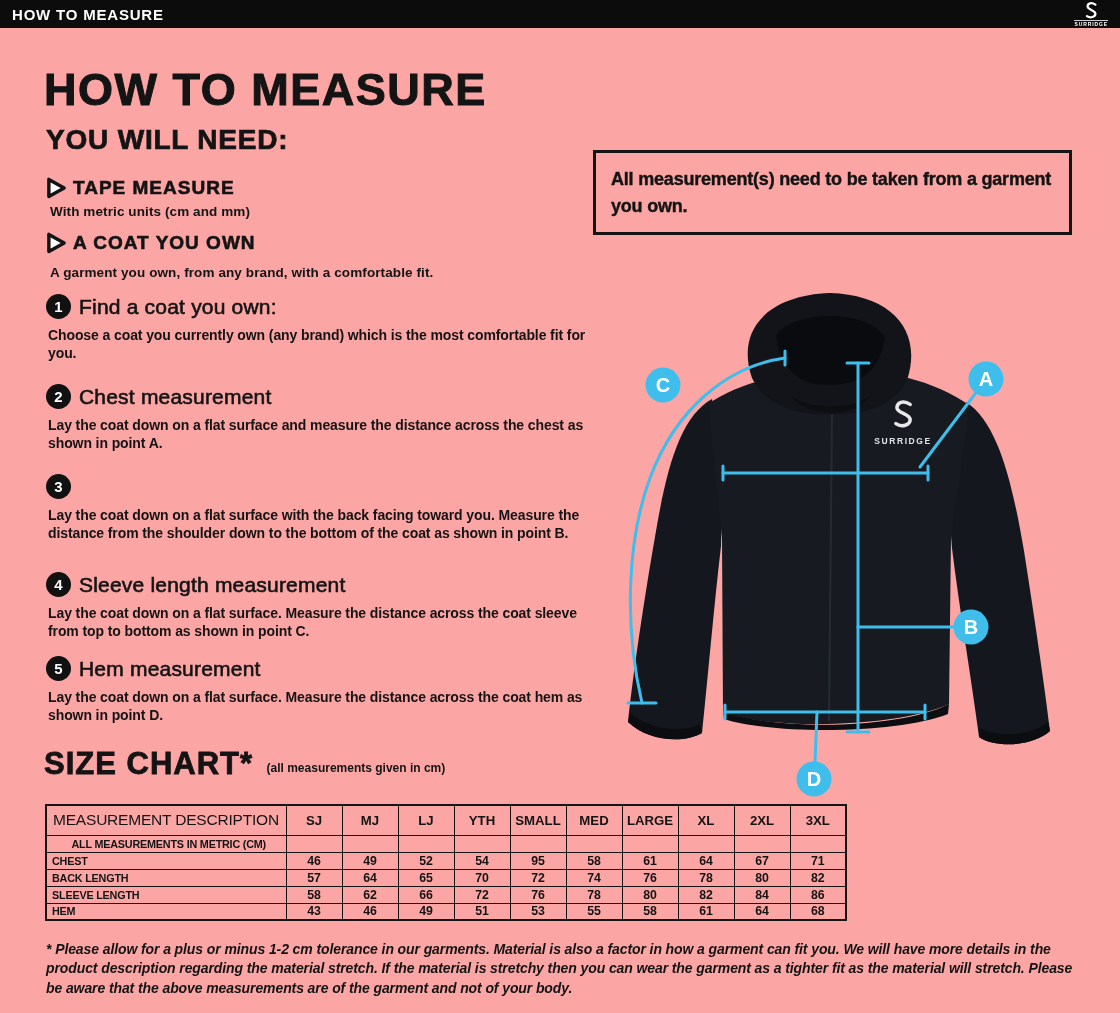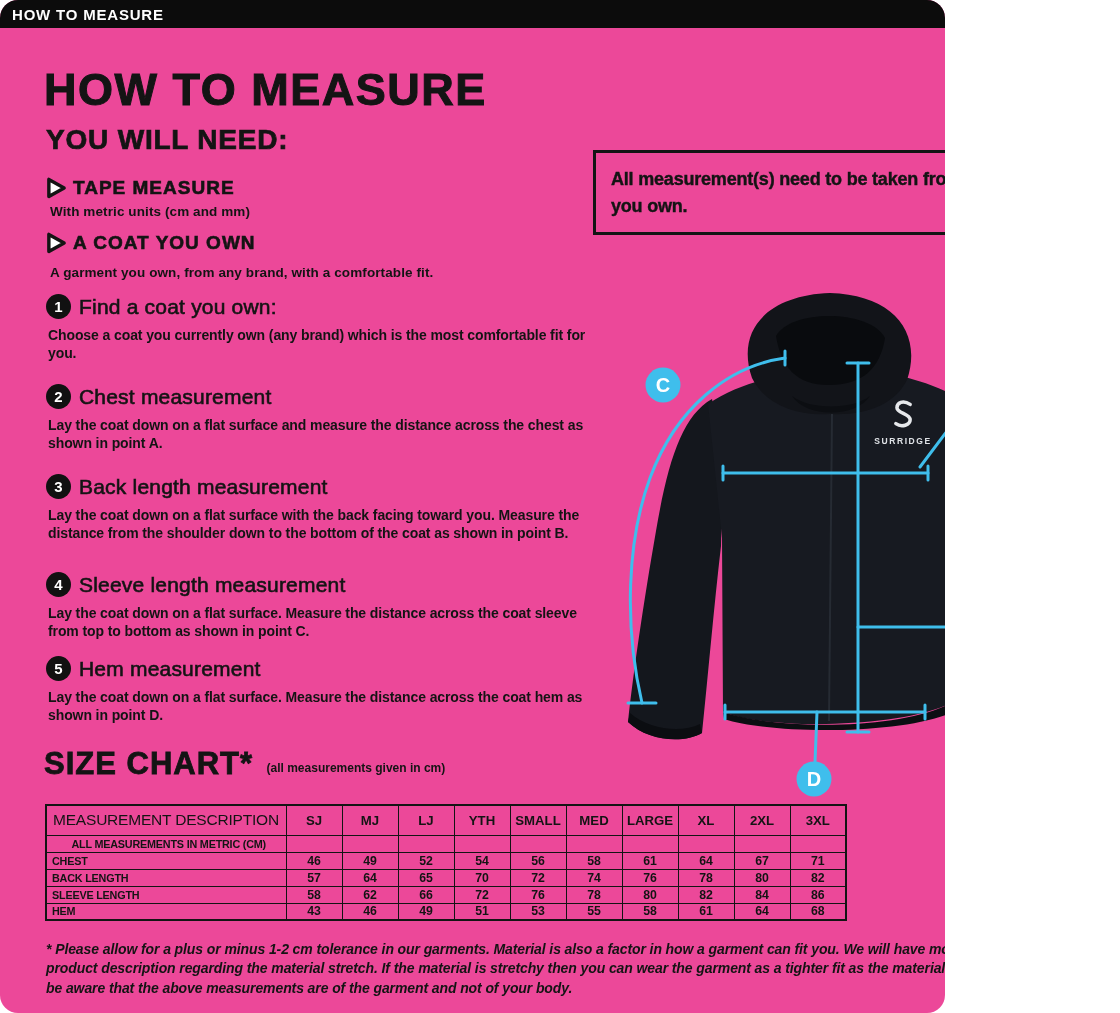--- a/index.html
+++ b/index.html
@@ -1,17 +1,17 @@
 <!DOCTYPE html>
 <html><head>
 <meta charset="utf-8">
 <style>
   * { margin:0; padding:0; box-sizing:border-box; }
   body { background:#fff; font-family:"Liberation Sans", sans-serif; color:#141414; }
-  .canvas { position:relative; width:945px; height:1013px; background:#ec4899; overflow:hidden;border-radius:18px; }
+  .canvas { position:relative; width:1120px; height:1013px; background:#fca5a5; overflow:hidden; }
 
   
   .topbar { position:absolute; left:0; top:0; width:1120px; height:28px; background:#0c0c0c;
             display:flex; align-items:center; justify-content:space-between; padding:0 12px; }
   .topbar-title { color:#fff; font-size:15px; font-weight:700; letter-spacing:.8px; }
   .brand { display:flex; flex-direction:column; align-items:center; line-height:1; margin-top:1px; }
   .brand-name { color:#fff; font-size:5px; font-weight:700; letter-spacing:.9px; border-top:.5px solid #cfcfcf; padding-top:1px; margin-top:1px;}
 
   
   .h1 { position:absolute; left:44px; top:64px; font-size:45px; font-weight:700; letter-spacing:1.5px; -webkit-text-stroke:1px #141414; }
@@ -105,21 +105,20 @@
     <div class="step-head">
       <span class="badge">2</span>
       <h3 class="step-title">Chest measurement</h3>
     </div>
     <p class="step-desc">Lay the coat down on a flat surface and measure the distance across the chest as shown in point A.</p>
   </section>
 
   <section class="step" style="top:474px">
     <div class="step-head">
       <span class="badge">3</span>
-      <h3 class="step-title">Back length measurement</h3>
     </div>
     <p class="step-desc">Lay the coat down on a flat surface with the back facing toward you. Measure the distance from the shoulder down to the bottom of the coat as shown in point B.</p>
   </section>
 
   <section class="step" style="top:572px">
     <div class="step-head">
       <span class="badge">4</span>
       <h3 class="step-title">Sleeve length measurement</h3>
     </div>
     <p class="step-desc">Lay the coat down on a flat surface. Measure the distance across the coat sleeve from top to bottom as shown in point C.</p>
@@ -259,21 +258,21 @@
           <td class="sc-val"></td>
       <td class="sc-val"></td>
           <td class="sc-val"></td>
     </tr>
     <tr>
       <td class="sc-label">CHEST</td>
       <td class="sc-val">46</td>
       <td class="sc-val">49</td>
       <td class="sc-val">52</td>
       <td class="sc-val">54</td>
-      <td class="sc-val">56</td>
+      <td class="sc-val">95</td>
       <td class="sc-val">58</td>
       <td class="sc-val">61</td>
       <td class="sc-val">64</td>
       <td class="sc-val">67</td>
       <td class="sc-val">71</td>
     </tr>
     <tr>
       <td class="sc-label">BACK LENGTH</td>
       <td class="sc-val">57</td>
       <td class="sc-val">64</td>

